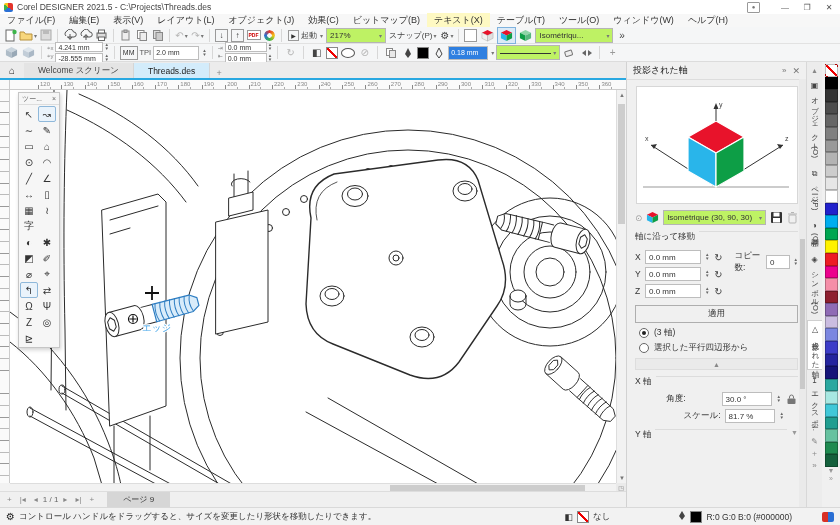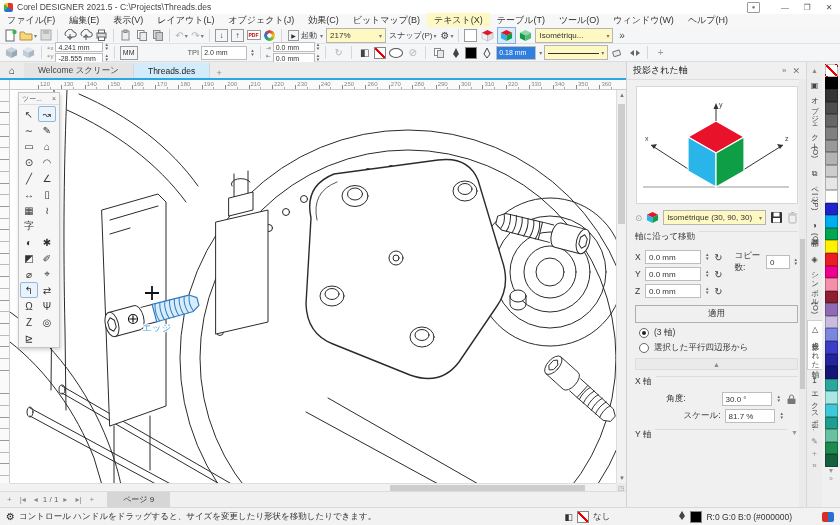--- a/index.html
+++ b/index.html
@@ -18,21 +18,21 @@
   #menubar{left:0;top:14px;width:840px;height:13px;background:#f7f7f7;display:flex;align-items:center;font-size:9px;border-bottom:1px solid #e4e4e4;}
   .menu-item{padding:1px 7px;white-space:nowrap;}
   .menu-item.hl{background:#fef9c3;}
   
   #toolbar{left:0;top:27px;width:840px;height:17px;background:#f5f6f7;display:flex;align-items:center;gap:1px;padding-left:3px;border-bottom:1px solid #e2e2e2;box-sizing:border-box;}
   #propbar{left:0;top:44px;width:840px;height:18px;background:#f5f6f7;display:flex;align-items:center;gap:2px;padding-left:4px;border-bottom:1px solid #dcdcdc;box-sizing:border-box;font-size:8px;}
   .tbtn{min-width:15px;height:15px;display:flex;align-items:center;justify-content:center;font-size:10px;color:#444;}
   .tbtn.gray{color:#b5b5b5;}
   .caret{font-size:6px;color:#777;margin-left:1px;}
   .sep{width:1px;height:13px;background:#d7d7d7;margin:0 3px;}
-  .combo{background:#fef9c3;border:1px solid #b5b5b5;height:13px;display:flex;align-items:center;font-size:8px;padding:0 3px;gap:1px;white-space:nowrap;}
+  .combo{background:#bef264;border:1px solid #b5b5b5;height:13px;display:flex;align-items:center;font-size:8px;padding:0 3px;gap:1px;white-space:nowrap;}
   .combo .cv{flex:1;}
   .field{background:#fff;border:1px solid #bdbdbd;height:8px;display:flex;align-items:center;font-size:7px;padding:0 2px;white-space:nowrap;}
   .spin{display:flex;flex-direction:column;font-size:4.5px;line-height:4px;color:#666;margin-left:1px;}
   .stack{display:flex;flex-direction:column;gap:1px;}
   .minilbl{font-size:6px;color:#888;line-height:7px;}
   .swatch{width:10px;height:10px;border:1px solid #888;}
   .swatch.black{background:#000;}
   .swatch.noneSl{background:linear-gradient(45deg,#fff 42%,#e00 42%,#e00 58%,#fff 58%);}
   .boxed{border:1px solid #9a9a9a;width:11px;height:11px;display:flex;align-items:center;justify-content:center;font-size:8px;color:#333;}
   .selfield{background:#2f7fe0;color:#fff;}
@@ -313,21 +313,21 @@
             <span>-28.555 mm</span>
           </div>
           <div class="spin">
             <span>▲</span>
             <span>▼</span>
           </div>
         </div>
     </div>
     <div class="sep"></div>
     <div class="boxed" style="width:auto;padding:0 2px;height:12px;font-size:7px;">MM</div>
-    <span style="font-size:7.5px;color:#555;margin-left:48px;">TPI</span>
+    <span style="font-size:7.5px;color:#555;">TPI</span>
     <div class="field" style="width:40px;height:12px;">
         <span>2.0 mm</span>
       </div>
     <div class="spin">
         <span>▲</span>
         <span>▼</span>
       </div>
     <div class="sep"></div>
     <div class="stack">
         <span class="minilbl">⇥</span>

